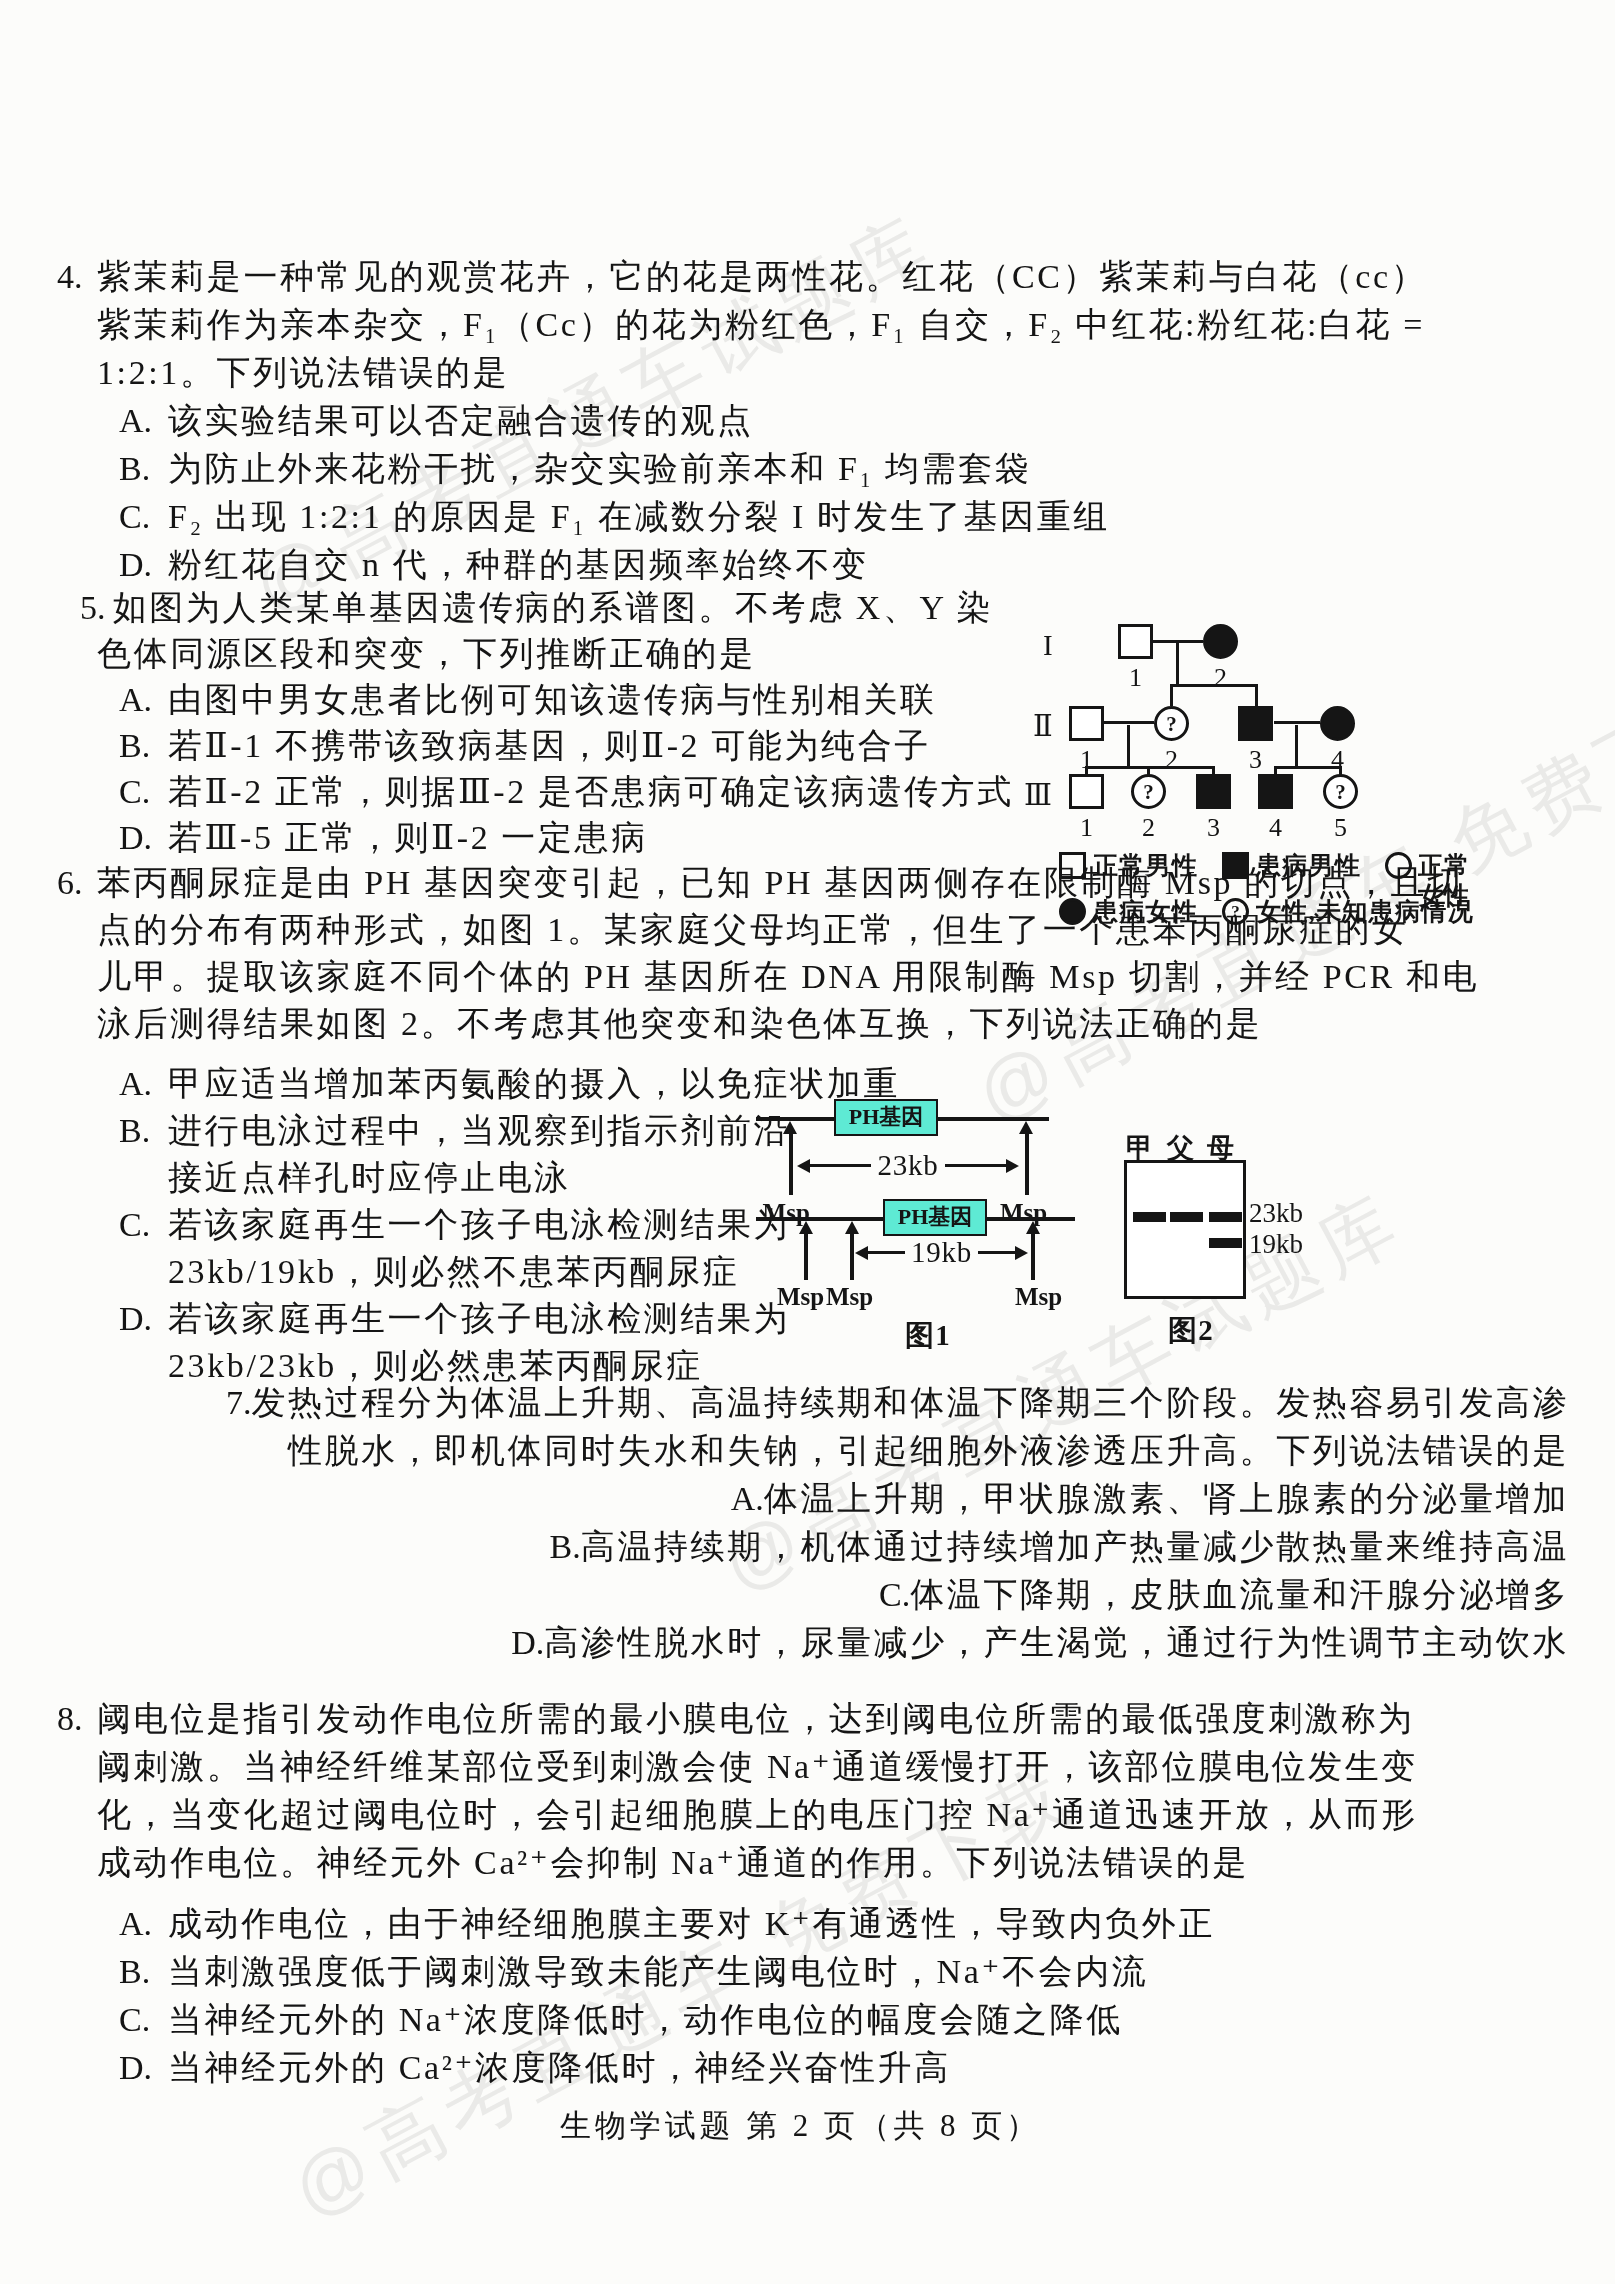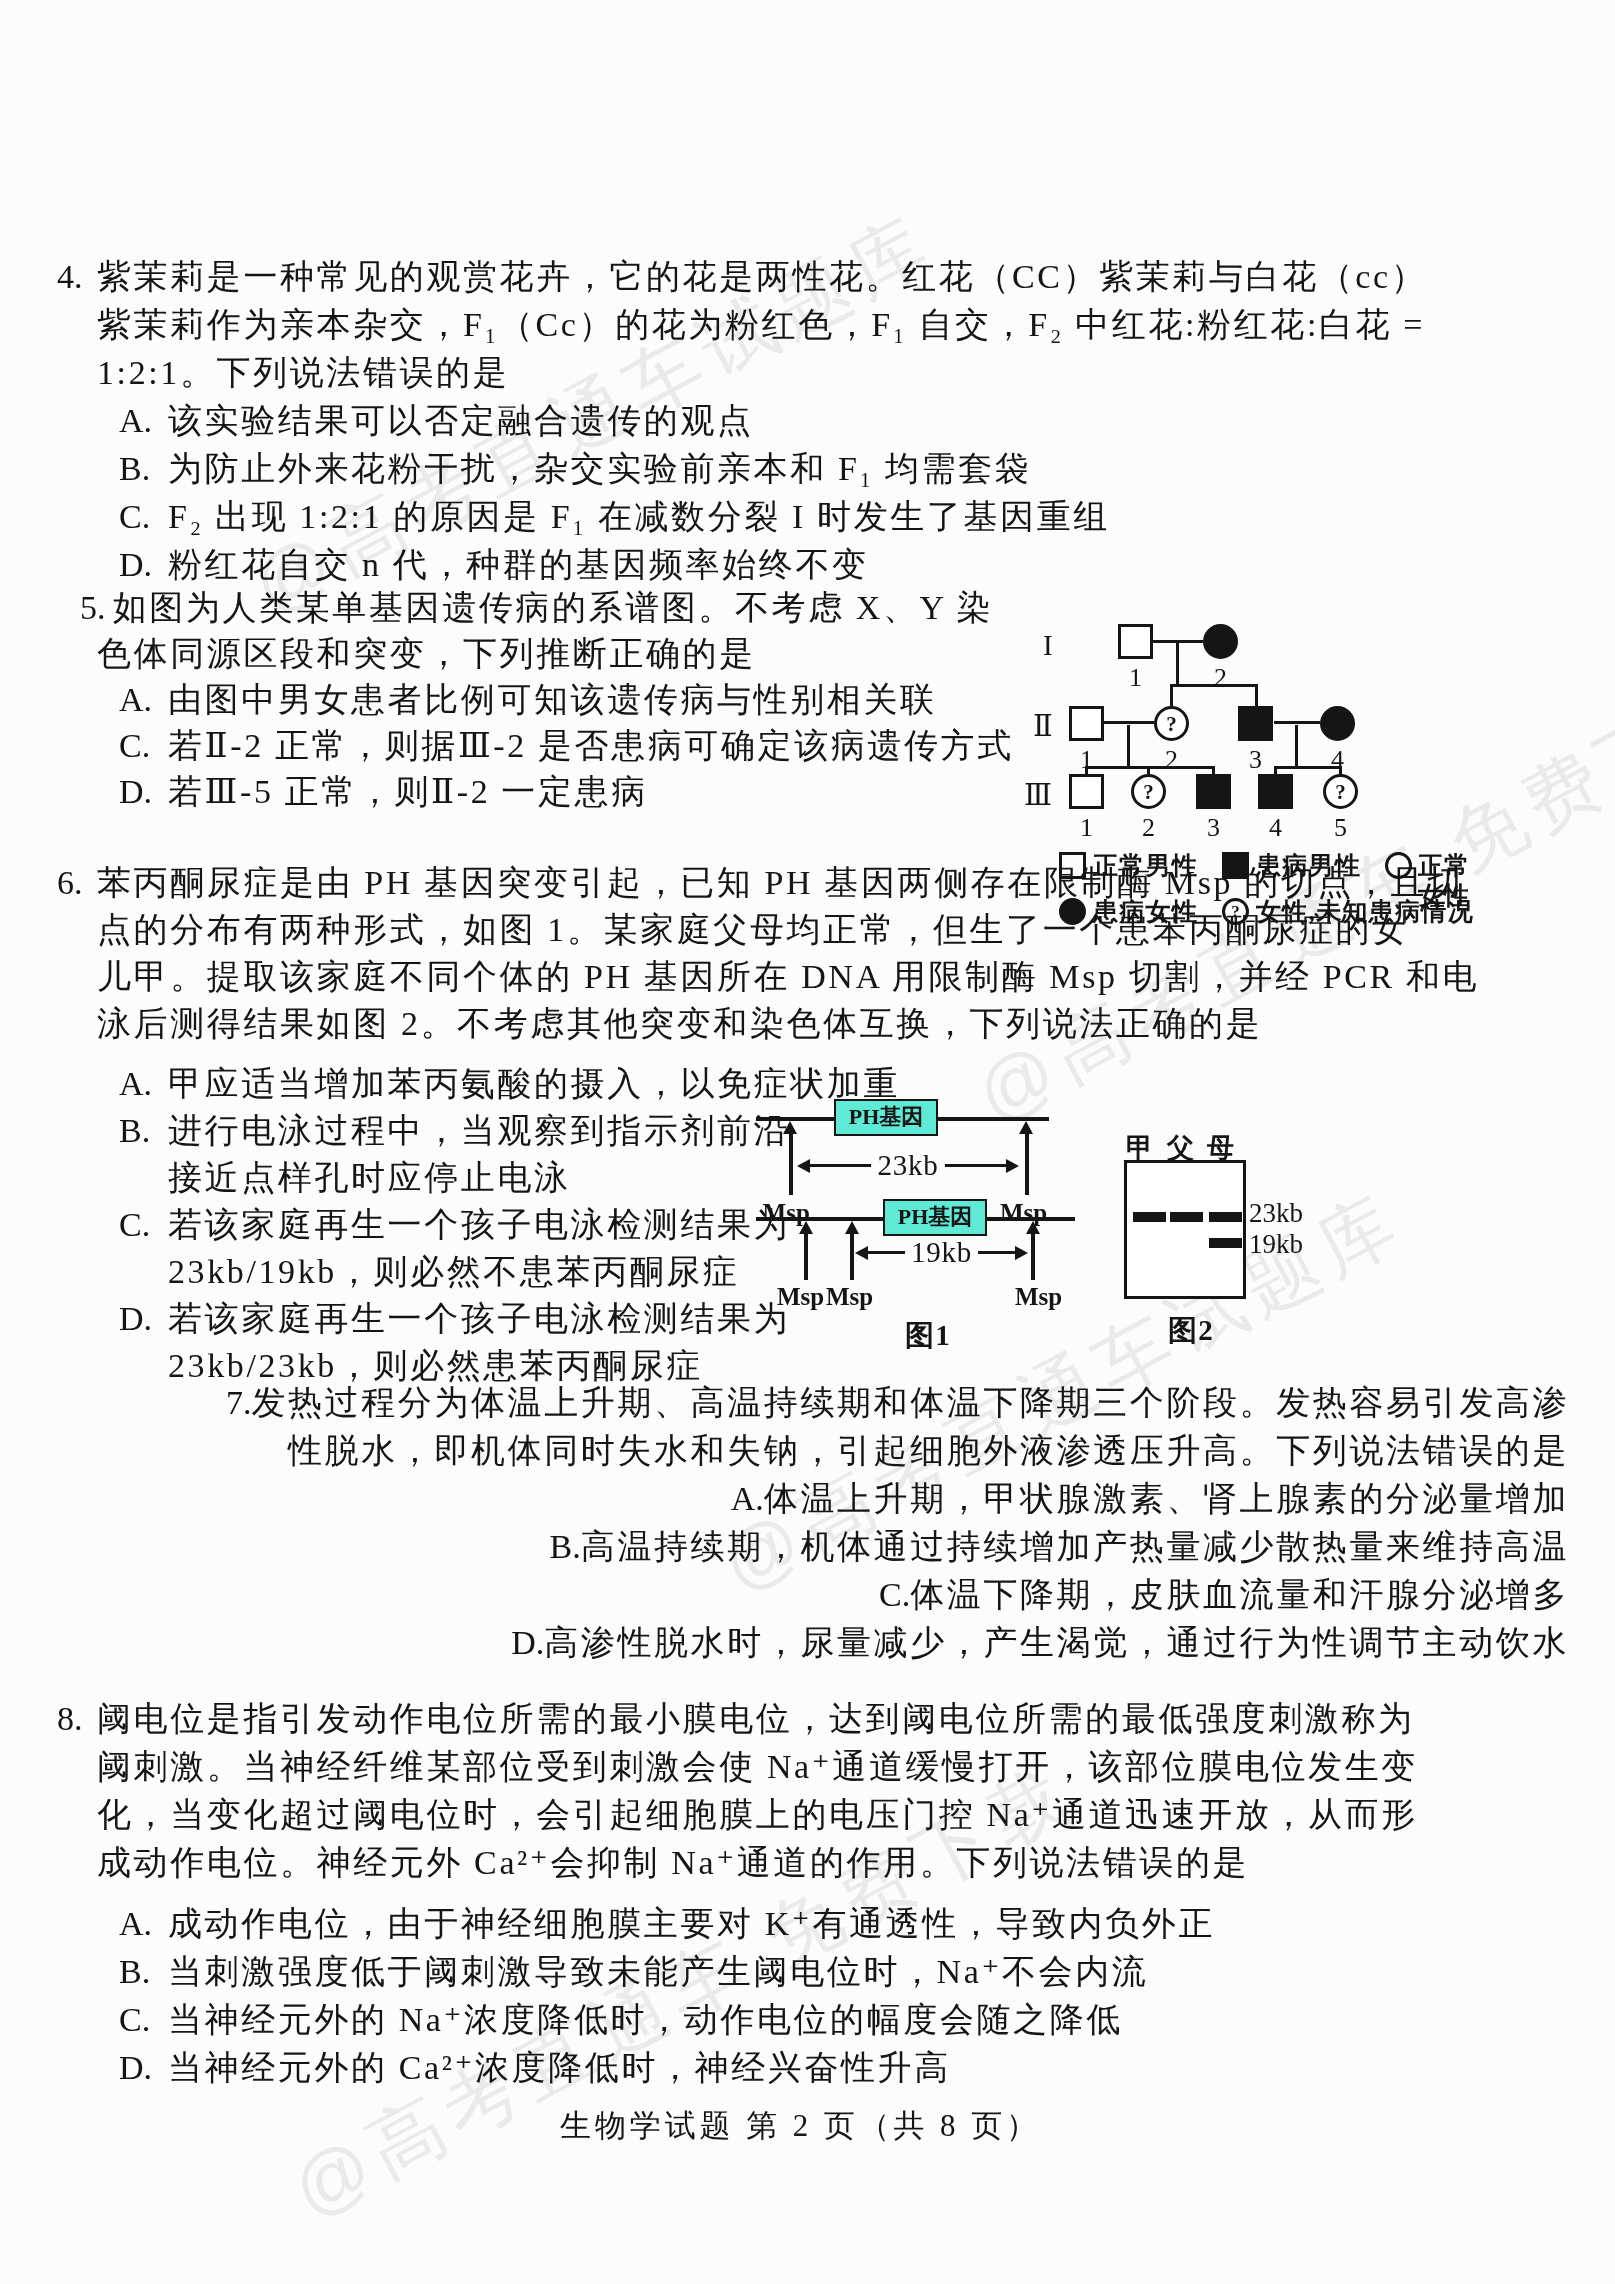--- a/index.html
+++ b/index.html
@@ -82,20 +82,21 @@
     <div class="line opt"><span class="lab">A.</span><span>该实验结果可以否定融合遗传的观点</span></div>
     <div class="line opt"><span class="lab">B.</span><span>为防止外来花粉干扰，杂交实验前亲本和 F₁ 均需套袋</span></div>
     <div class="line opt"><span class="lab">C.</span><span>F₂ 出现 1:2:1 的原因是 F₁ 在减数分裂 I 时发生了基因重组</span></div>
     <div class="line opt"><span class="lab">D.</span><span>粉红花自交 n 代，种群的基因频率始终不变</span></div>
   </div>
 
   <div class="q" style="top:585px;width:952px;">
     <div class="line" style="height:46px;line-height:46px;text-align:center;"><span class="qnum">5.</span><span>如图为人类某单基因遗传病的系谱图。不考虑 X、Y 染</span></div>
     <div class="line cont" style="height:46px;line-height:46px;"><span>色体同源区段和突变，下列推断正确的是</span></div>
     <div class="line opt" style="height:46px;line-height:46px;"><span class="lab">A.</span><span>由图中男女患者比例可知该遗传病与性别相关联</span></div>
+    <div class="line opt" style="height:46px;line-height:46px;"><span class="lab">B.</span><span>若Ⅱ-1 不携带该致病基因，则Ⅱ-2 可能为纯合子</span></div>
     <div class="line opt" style="height:46px;line-height:46px;"><span class="lab">C.</span><span>若Ⅱ-2 正常，则据Ⅲ-2 是否患病可确定该病遗传方式</span></div>
     <div class="line opt" style="height:46px;line-height:46px;"><span class="lab">D.</span><span>若Ⅲ-5 正常，则Ⅱ-2 一定患病</span></div>
   </div>
 
   <div class="ped">
 
     <div class="genlab" style="left:36px;top:59px;">I</div>
     <div class="genlab" style="left:26px;top:140px;">Ⅱ</div>
     <div class="genlab" style="left:17px;top:209px;">Ⅲ</div>
 

